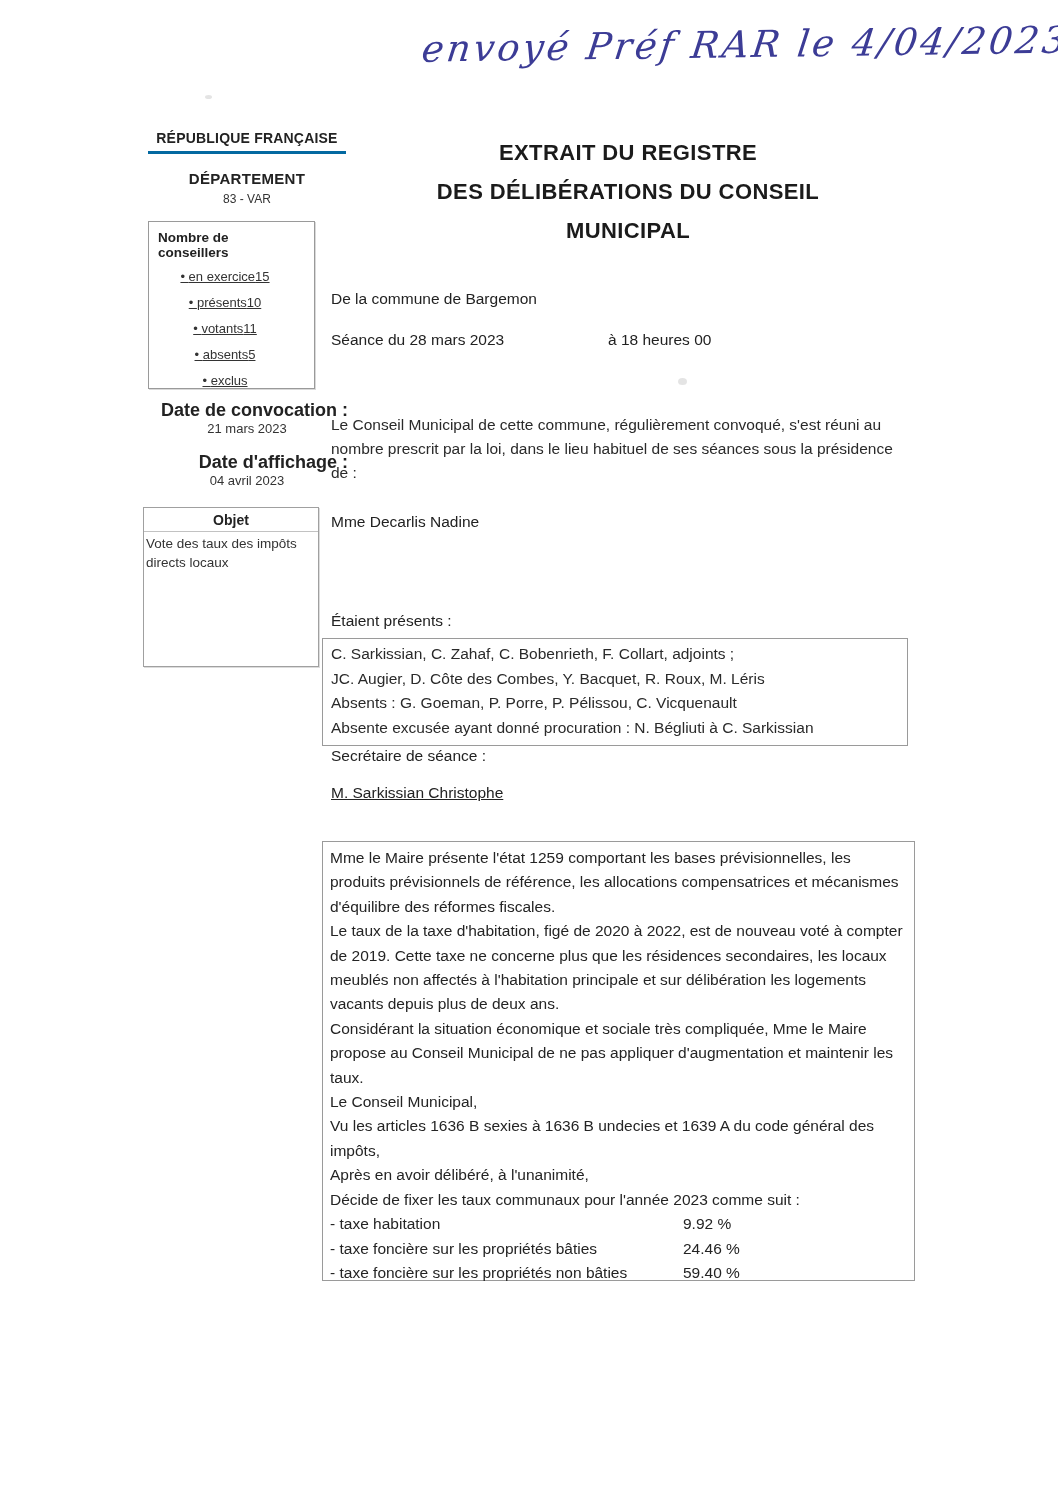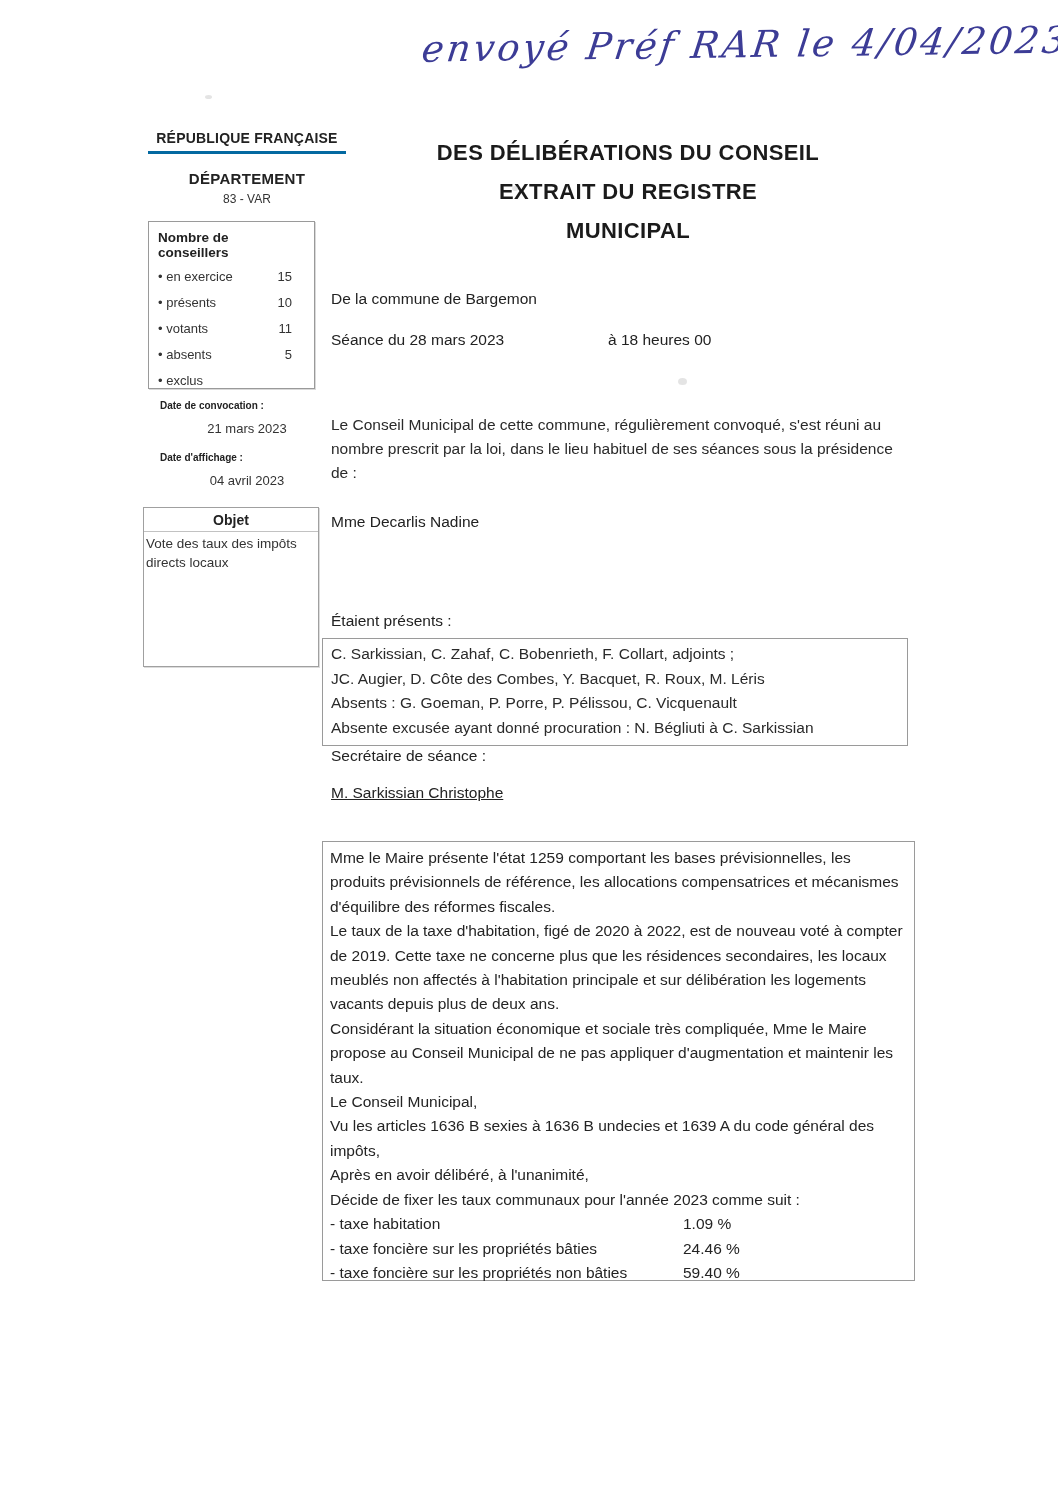--- a/index.html
+++ b/index.html
@@ -39,28 +39,28 @@
   }
   .counselors-box{
     position:absolute;left:148px;top:221px;width:167px;height:168px;
     border:1px solid #9a9a9a;
     box-sizing:border-box;
     padding:8px 18px 0 9px;
     box-shadow:1px 1px 0 #d9d9d9;
   }
   .counselors-title{font-weight:bold;font-size:13.5px;margin-bottom:3px;}
   .c-row{
-    display:flex;justify-content:space-between;
-    font-size:13px;margin-top:8px;line-height:18px;color:#333;
+    display:flex;justify-content:center;
+    font-size:13px;margin-top:8px;line-height:18px;color:#333;text-decoration:underline;
   }
   .c-label::before{content:"• ";color:#333;}
   .c-val{padding-right:4px;}
   .date-label{
-    position:absolute;width:210px;left:160px;
-    text-align:left;font-weight:bold;font-size:10px;
+    position:absolute;width:210px;left:138px;
+    text-align:right;font-weight:bold;font-size:18px;
   }
   .date-value{
     position:absolute;width:210px;left:142px;
     text-align:center;font-size:13px;color:#333;
   }
   .objet-box{
     position:absolute;left:143px;top:507px;width:176px;height:160px;
     border:1px solid #a0a0a0;box-sizing:border-box;
     box-shadow:1px 1px 0 #dcdcdc;
   }
@@ -146,22 +146,22 @@
   <div class="date-value" style="top:421px">21 mars 2023</div>
   <div class="date-label" style="top:452px">Date d'affichage :</div>
   <div class="date-value" style="top:473px">04 avril 2023</div>
 
   <div class="objet-box">
     <div class="objet-title">Objet</div>
     <div class="objet-content">Vote des taux des impôts directs locaux</div>
   </div>
 
   <div class="doc-title">
+    <div>EXTRAIT DU REGISTRE</div>
     <div>DES DÉLIBÉRATIONS DU CONSEIL</div>
-    <div>EXTRAIT DU REGISTRE</div>
     <div>MUNICIPAL</div>
   </div>
 
   <div class="commune-line">De la commune de Bargemon</div>
   <div class="seance-line">Séance  du 28 mars 2023</div>
   <div class="seance-time">à 18 heures 00</div>
 
   <div class="convoc-para">Le Conseil Municipal de cette commune, régulièrement convoqué, s'est réuni au nombre prescrit par la loi, dans le lieu habituel de ses séances sous la présidence de :</div>
 
   <div class="president">Mme Decarlis Nadine</div>
@@ -180,21 +180,21 @@
   <div class="body-box">
     <p>Mme le Maire présente l'état 1259 comportant les bases prévisionnelles, les produits prévisionnels de référence, les allocations compensatrices et mécanismes d'équilibre des réformes fiscales.</p>
     <p>Le taux de la taxe d'habitation, figé de 2020 à 2022, est de nouveau voté à compter de 2019. Cette taxe ne concerne plus que les résidences secondaires, les locaux meublés non affectés à l'habitation principale et sur délibération les logements vacants depuis plus de deux ans.</p>
     <p>Considérant la situation économique et sociale très compliquée, Mme le Maire propose au Conseil Municipal de ne pas appliquer d'augmentation et maintenir les taux.</p>
     <p>Le Conseil Municipal,</p>
     <p>Vu les articles 1636 B sexies à 1636 B undecies et 1639 A du code général des impôts,</p>
     <p>Après en avoir délibéré, à l'unanimité,</p>
     <p>Décide de fixer les taux communaux pour l'année 2023 comme suit :</p>
     <div class="tax-row">
       <span class="tax-label">- taxe habitation</span>
-      <span class="tax-value">1.09 %</span>
+      <span class="tax-value">9.92 %</span>
     </div>
     <div class="tax-row">
       <span class="tax-label">- taxe foncière sur les propriétés bâties</span>
       <span class="tax-value">24.46 %</span>
     </div>
     <div class="tax-row">
       <span class="tax-label">- taxe foncière sur les propriétés non bâties</span>
       <span class="tax-value">59.40 %</span>
     </div>
   </div>

